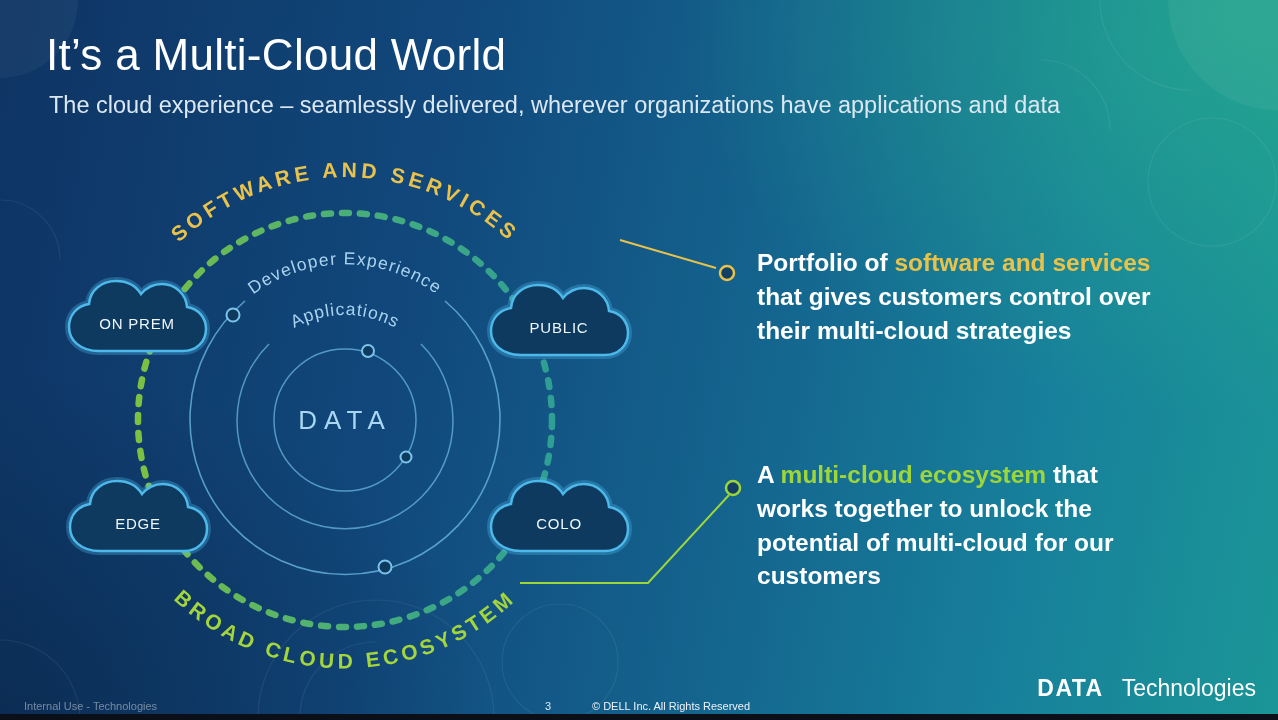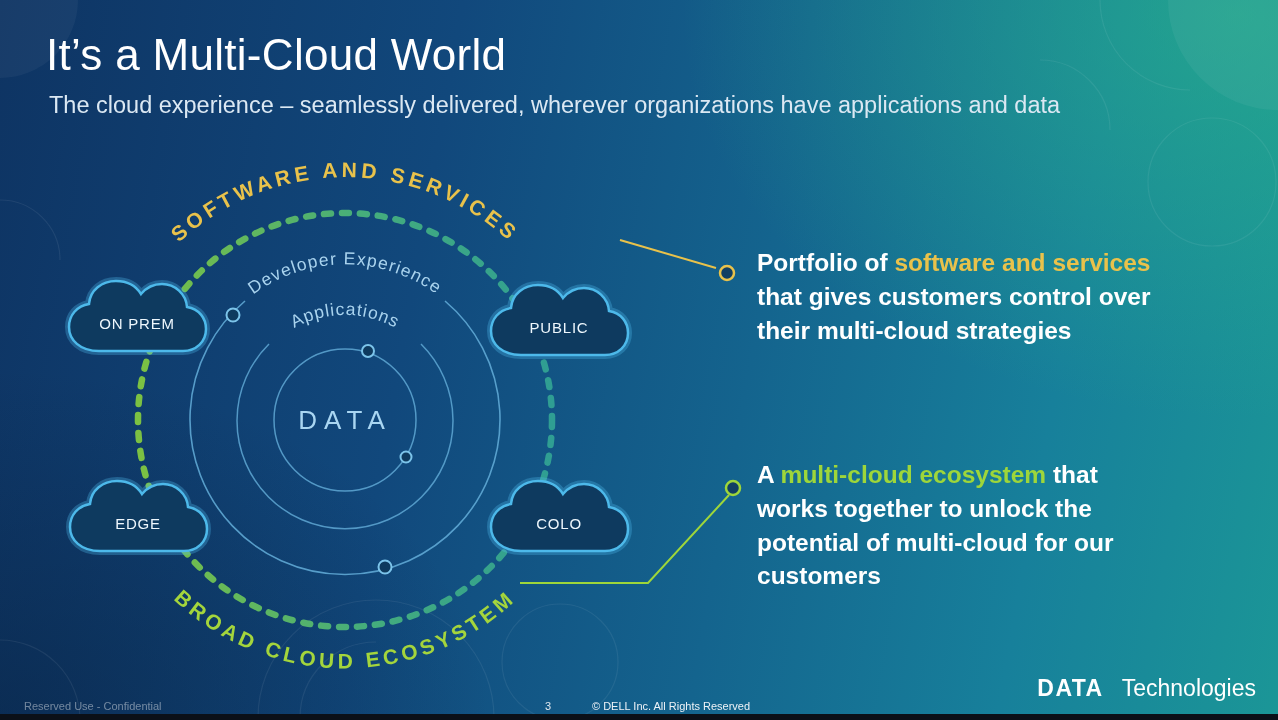--- a/index.html
+++ b/index.html
@@ -195,21 +195,21 @@
     </g>
   </svg>
 
   <div class="callout callout-1">
     <span>Portfolio of </span><span class="hl-yellow">software and services</span><span> that gives customers control over their multi-cloud strategies</span>
   </div>
   <div class="callout callout-2">
     <span>A </span><span class="hl-green">multi-cloud ecosystem</span><span> that works together to unlock the potential of multi-cloud for our customers</span>
   </div>
 
-  <span class="footer-classification">Reserved Use - Confidential</span>
+  <span class="footer-classification">Internal Use - Technologies</span>
   <span class="footer-page">3</span>
   <span class="footer-copyright">© DELL Inc. All Rights Reserved</span>
   <div class="brand">
     <span class="brand-dell">DATA</span><span class="brand-tech">Technologies</span>
   </div>
   <div class="bottom-bar"></div>
 
 </div>
 
 </body></html>

